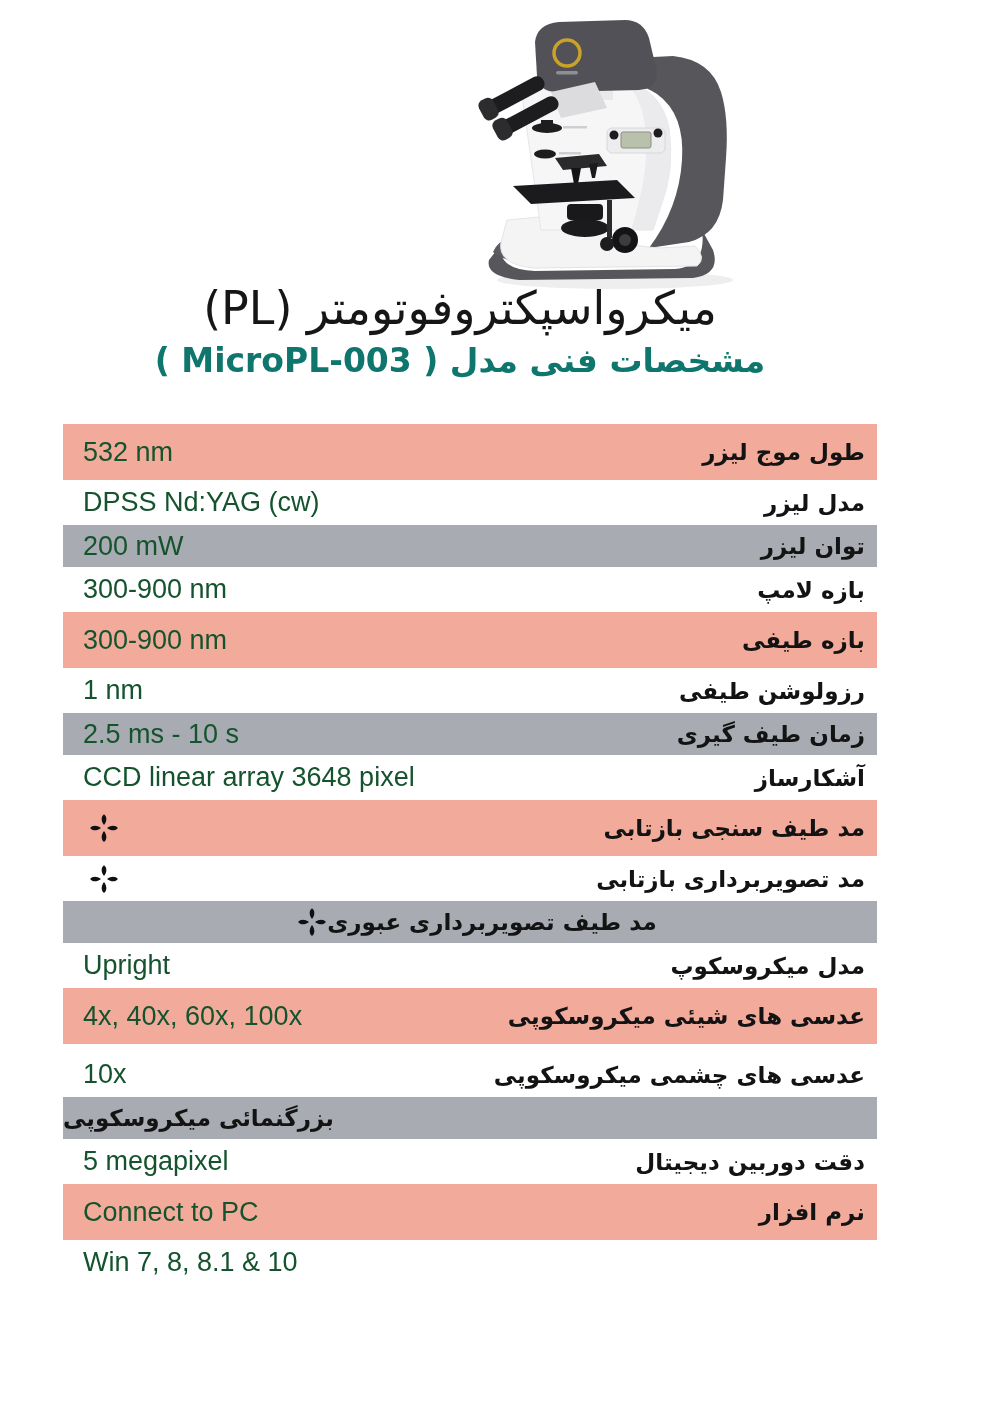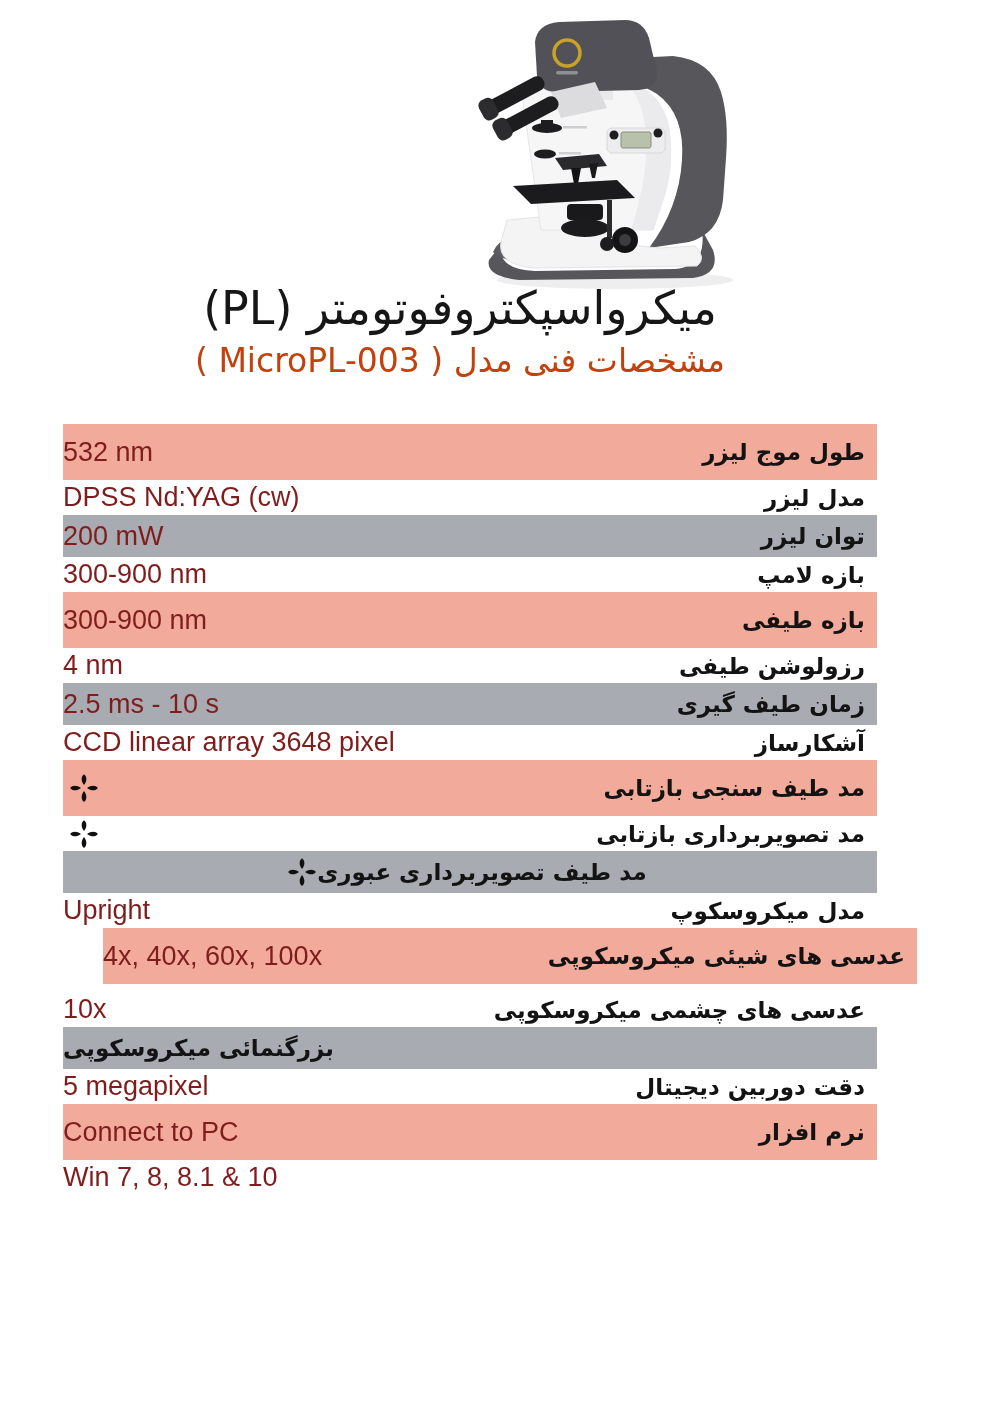--- a/index.html
+++ b/index.html
@@ -9,35 +9,35 @@
   }
   
   .hero{position:absolute;left:455px;top:8px;width:320px;height:285px;}
   
   .title-block{position:absolute;left:0;top:282px;width:920px;text-align:center;}
   .page-title{
     direction:rtl;font-size:46px;font-weight:400;color:#161616;line-height:1.15;
     font-family:"DejaVu Sans",sans-serif;letter-spacing:0;
   }
   .page-subtitle{
-    direction:rtl;font-size:33px;font-weight:400;color:#c2410c;margin-top:6px;
+    direction:rtl;font-size:33px;font-weight:700;color:#0f766e;margin-top:6px;
     font-family:"DejaVu Sans",sans-serif;
   }
   
   .spec-table{position:absolute;left:63px;top:424px;width:814px;}
   .spec-row{
     display:flex;flex-direction:row;align-items:center;justify-content:space-between;
     width:100%;
   }
   .spec-row.bg-salmon{height:56px;}
   .spec-row.bg-gray{height:42px;}
-  .spec-row.bg-white{height:35px;background:#ffffff;}
+  .spec-row.bg-white{height:45px;background:#ffffff;}
   .spec-value{
-    order:1;font-family:"Liberation Sans","DejaVu Sans",sans-serif;
-    font-size:27px;color:#7f1d1d;white-space:nowrap;display:flex;align-items:center;
+    order:1;padding-left:20px;font-family:"Liberation Sans","DejaVu Sans",sans-serif;
+    font-size:27px;color:#14532d;white-space:nowrap;display:flex;align-items:center;
   }
   .spec-label{
     order:2;direction:rtl;padding-right:12px;font-family:"DejaVu Sans",sans-serif;
     font-size:23px;font-weight:700;color:#131313;white-space:nowrap;
   }
   .check-icon-svg{width:30px;height:34px;display:block;margin-left:6px;}
 </style>
 </head>
 <body>
 
@@ -120,21 +120,21 @@
     </div>
     <div class="spec-row bg-white" style="background: rgb(255, 255, 255);">
       <div class="spec-value">300-900 nm</div>
       <div class="spec-label">بازه لامپ</div>
     </div>
     <div class="spec-row bg-salmon" style="background: rgb(242, 171, 155);">
       <div class="spec-value">300-900 nm</div>
       <div class="spec-label">بازه طیفی</div>
     </div>
     <div class="spec-row bg-white" style="background: rgb(255, 255, 255);">
-      <div class="spec-value">4 nm</div>
+      <div class="spec-value">1 nm</div>
       <div class="spec-label">رزولوشن طیفی</div>
     </div>
     <div class="spec-row bg-gray" style="background: rgb(168, 172, 178);">
       <div class="spec-value">2.5 ms - 10 s</div>
       <div class="spec-label">زمان طیف گیری</div>
     </div>
     <div class="spec-row bg-white" style="background: rgb(255, 255, 255);">
       <div class="spec-value">CCD linear array 3648 pixel</div>
       <div class="spec-label">آشکارساز</div>
     </div>
@@ -174,21 +174,21 @@
       <path d="M12,9.6 C9.4,6.2 9.6,2.6 12,0.9 C14.4,2.6 14.6,6.2 12,9.6 Z" transform="rotate(270 12 12)"></path>
     </g>
   </svg>
 </div>
       <div class="spec-label">مد  طیف تصویربرداری عبوری</div>
     </div>
     <div class="spec-row bg-white" style="background: rgb(255, 255, 255);">
       <div class="spec-value">Upright</div>
       <div class="spec-label">مدل میکروسکوپ</div>
     </div>
-    <div class="spec-row bg-salmon" style="background: rgb(242, 171, 155); margin-left: 40px;">
+    <div class="spec-row bg-salmon" style="background: rgb(242, 171, 155);">
       <div class="spec-value">4x, 40x, 60x, 100x</div>
       <div class="spec-label">عدسی های شیئی میکروسکوپی</div>
     </div>
     <div class="spec-row bg-white" style="background: rgb(255, 255, 255); margin-top: 8px;">
       <div class="spec-value">10x</div>
       <div class="spec-label">عدسی های چشمی میکروسکوپی</div>
     </div>
     <div class="spec-row bg-gray" style="background: rgb(168, 172, 178);">
       <div class="spec-label">بزرگنمائی میکروسکوپی</div>
     </div>

